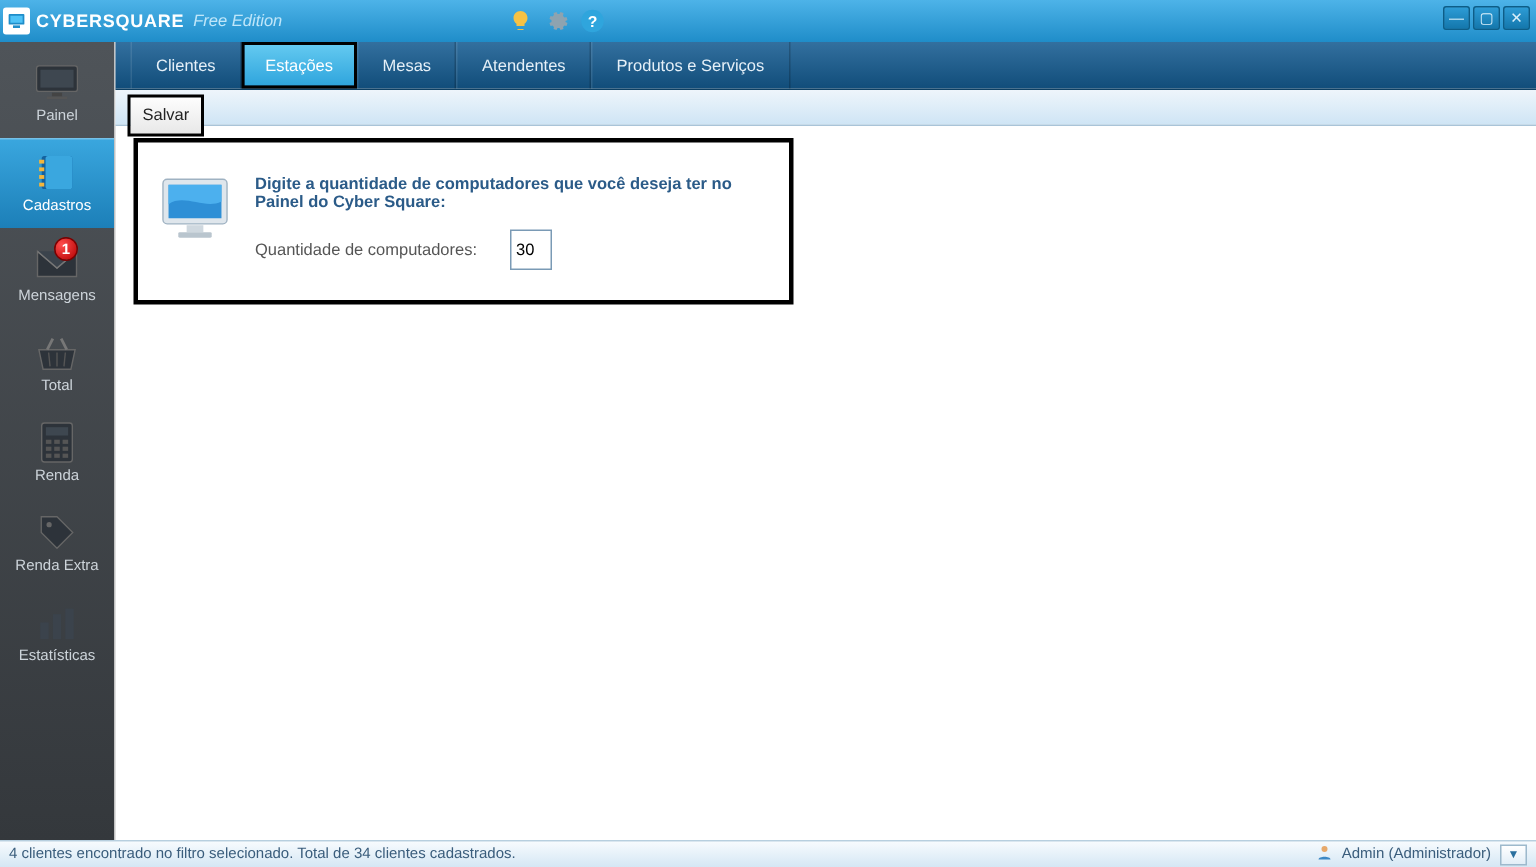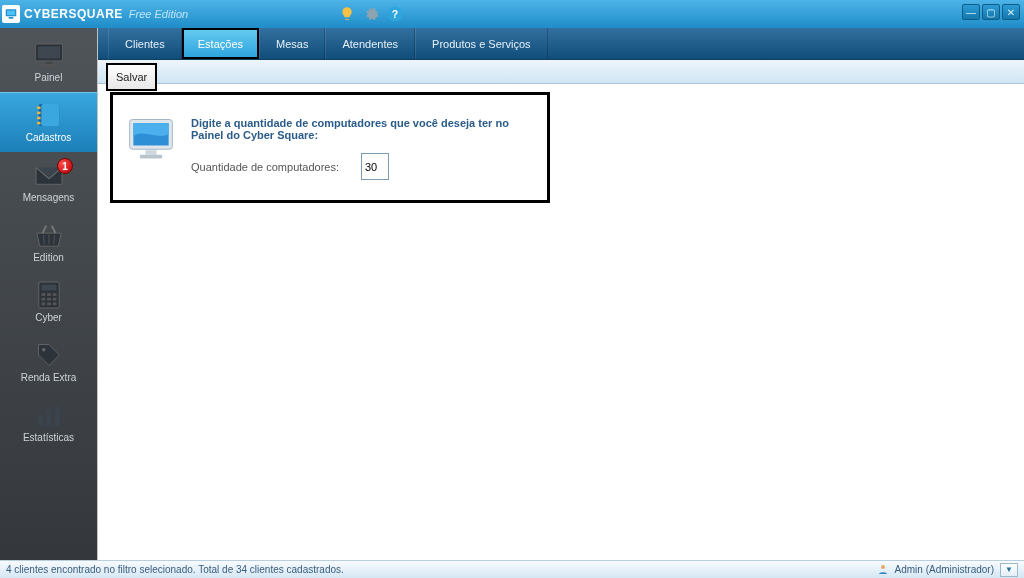--- a/index.html
+++ b/index.html
@@ -56,21 +56,21 @@
   }
   
   
   .main-wrap {
     display: flex;
     height: 532px;
   }
   
   
   .sidebar {
-    width: 97px;
+    width: 76px;
     background: linear-gradient(to bottom, #4f5459 0%, #34383c 100%);
     display: flex; flex-direction: column;
     padding-top: 4px;
   }
   .sidebar-item {
     height: 60px;
     display:flex;flex-direction:column;align-items:center;justify-content:center;
     color:#cdd4da;
     font-size: 10px;
     cursor: pointer;
@@ -283,39 +283,39 @@
     <div class="sidebar-item">
       <div class="sicon">
         <svg viewBox="0 0 34 28" width="32" height="26">
             <path d="M4 12 L30 12 L27 26 L7 26 Z" fill="#2d333a" stroke="#666"></path>
             <path d="M10 12 L14 4 M24 12 L20 4" stroke="#777" stroke-width="2" fill="none"></path>
             <line x1="11" y1="14" x2="12" y2="24" stroke="#555"></line>
             <line x1="17" y1="14" x2="17" y2="24" stroke="#555"></line>
             <line x1="23" y1="14" x2="22" y2="24" stroke="#555"></line>
           </svg>
       </div>
-      <span>Edition</span>
+      <span>Total</span>
     </div>
     <div class="sidebar-item">
       <div class="sicon">
         <svg viewBox="0 0 28 32" width="26" height="30">
             <rect x="3" y="2" width="22" height="28" rx="2" fill="#2d333a" stroke="#666"></rect>
             <rect x="6" y="5" width="16" height="6" fill="#3e4750"></rect>
             <rect x="6" y="14" width="4" height="3" fill="#555"></rect>
             <rect x="12" y="14" width="4" height="3" fill="#555"></rect>
             <rect x="18" y="14" width="4" height="3" fill="#555"></rect>
             <rect x="6" y="19" width="4" height="3" fill="#555"></rect>
             <rect x="12" y="19" width="4" height="3" fill="#555"></rect>
             <rect x="18" y="19" width="4" height="3" fill="#555"></rect>
             <rect x="6" y="24" width="4" height="3" fill="#555"></rect>
             <rect x="12" y="24" width="4" height="3" fill="#555"></rect>
             <rect x="18" y="24" width="4" height="3" fill="#555"></rect>
           </svg>
       </div>
-      <span>Cyber</span>
+      <span>Renda</span>
     </div>
     <div class="sidebar-item">
       <div class="sicon">
         <svg viewBox="0 0 32 32" width="28" height="28">
             <path d="M4 4 L16 4 L28 16 L16 28 L4 16 Z" fill="#2d333a" stroke="#666"></path>
             <circle cx="10" cy="10" r="2" fill="#666"></circle>
           </svg>
       </div>
       <span>Renda Extra</span>
     </div>

